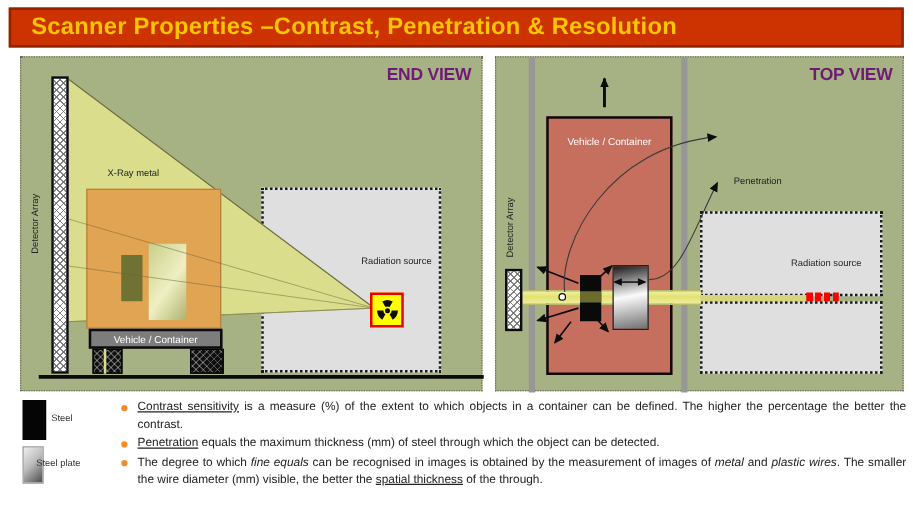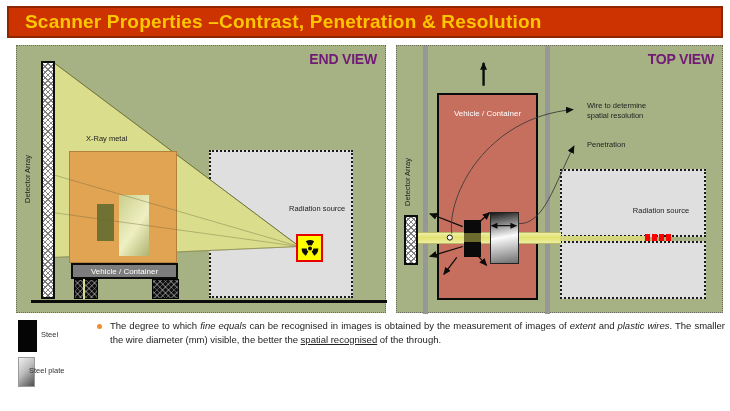--- a/index.html
+++ b/index.html
@@ -205,31 +205,32 @@
       <line x1="99" y1="181" x2="116" y2="181" stroke="#0c0c0c" stroke-width="1.2"></line>
       <polygon points="94,181 101,178 101,184" fill="#0c0c0c"></polygon>
       <polygon points="121,181 114,178 114,184" fill="#0c0c0c"></polygon>
 
       <circle cx="53" cy="193" r="2.6" fill="#fff" stroke="#0c0c0c" stroke-width="1"></circle>
 
       <path d="M 55 189 C 50 150, 90 72, 177 64" fill="none" stroke="#3a3a3a" stroke-width="0.9" marker-end="url(#ah)"></path>
       <path d="M 122 179 C 148 180, 158 140, 178 101" fill="none" stroke="#3a3a3a" stroke-width="0.9" marker-end="url(#ah)"></path>
     </svg>
 
-    <div class="abs small-label tv-wire-label">Wire to determine spatial resolution</div>
     <div class="abs small-label tv-pen-label">Penetration</div>
     <div class="abs small-label tv-src-label">Radiation source</div>
 
     <div class="view-label">TOP VIEW</div>
   </div>
 
   <div class="legend-swatch-object"></div>
   <div class="legend-label-object">Steel</div>
   <div class="legend-swatch-steel"></div>
   <div class="legend-label-steel">Steel plate</div>
 
   <div class="bullets">
     <ul>
-      <li><span>The degree to which </span><span class="i">fine equals</span><span> can be recognised in images is obtained by the measurement of images of </span><span class="i">extent</span><span> and </span><span class="i">plastic wires</span><span>. The smaller the wire diameter (mm) visible, the better the </span><span class="u">spatial recognised</span><span> of the through.</span></li>
+      <li><span class="u">Contrast sensitivity</span><span> is a measure (%) of the extent to which objects in a container can be defined. The higher the percentage the better the contrast.</span></li>
+      <li><span class="u">Penetration</span><span> equals the maximum thickness (mm) of steel through which the object can be detected.</span></li>
+      <li><span>The degree to which </span><span class="i">fine equals</span><span> can be recognised in images is obtained by the measurement of images of </span><span class="i">metal</span><span> and </span><span class="i">plastic wires</span><span>. The smaller the wire diameter (mm) visible, the better the </span><span class="u">spatial thickness</span><span> of the through.</span></li>
     </ul>
   </div>
 
 </div>
 
 </body></html>

